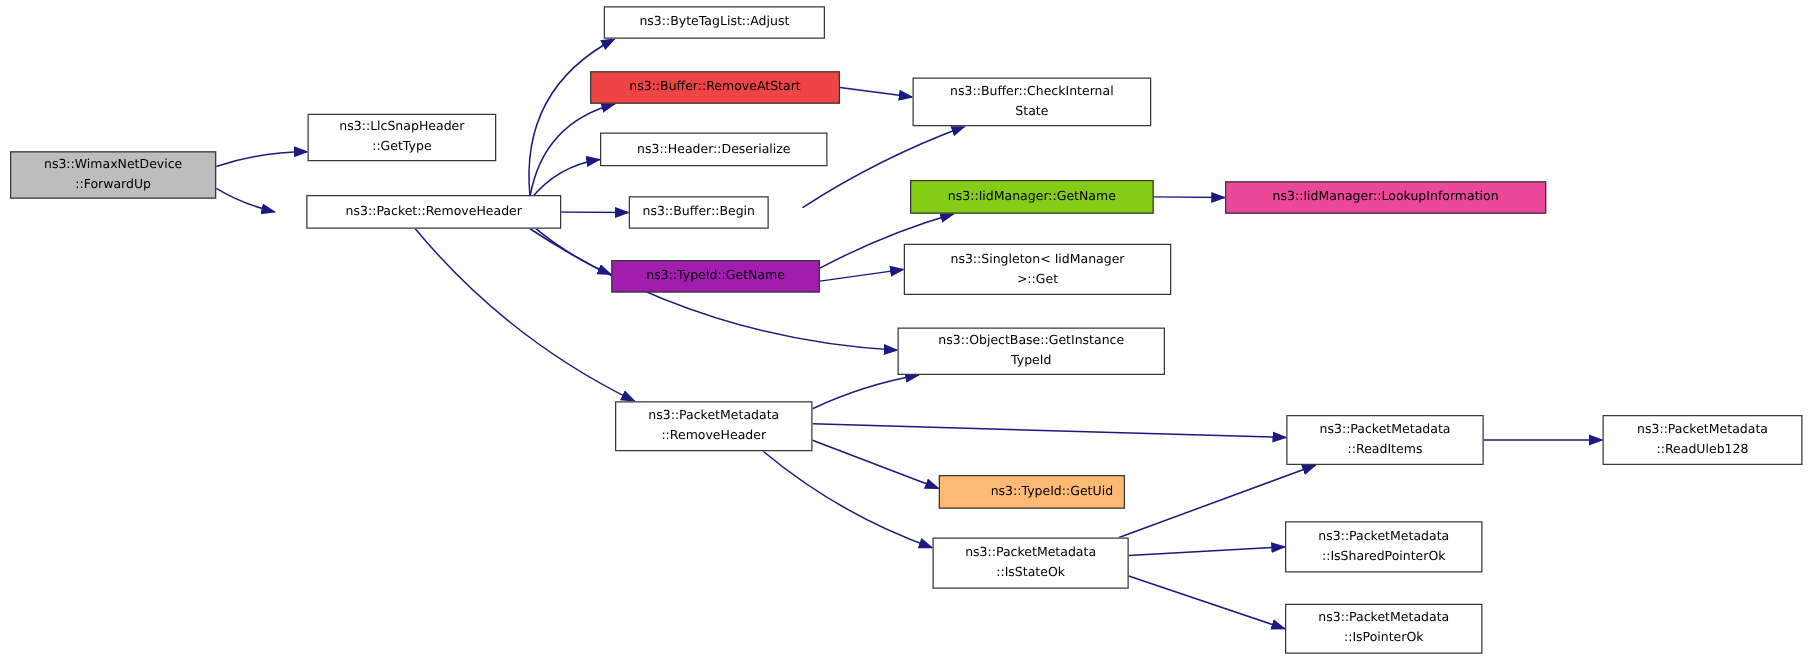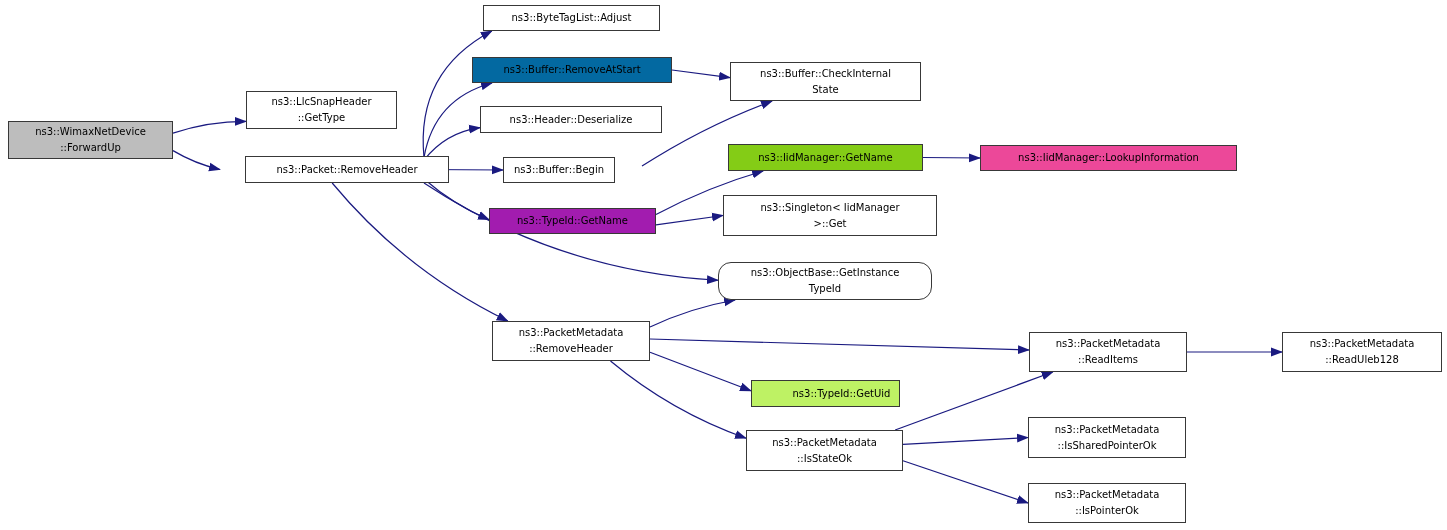--- a/index.html
+++ b/index.html
@@ -91,21 +91,21 @@
       <div class="node" style="left: 246px; top: 91px; width: 151px; height: 38px; border-color: rgb(56, 56, 56); background: rgb(255, 255, 255);">
         <span>ns3::LlcSnapHeader</span>
         <span>::GetType</span>
       </div>
       <div class="node" style="left: 220px; top: 156px; width: 204px; height: 27px; border-color: rgb(56, 56, 56); background: rgb(255, 255, 255); margin-left: 25px;">
         <span>ns3::Packet::RemoveHeader</span>
       </div>
       <div class="node" style="left: 483px; top: 5px; width: 177px; height: 26px; border-color: rgb(56, 56, 56); background: rgb(255, 255, 255);">
         <span>ns3::ByteTagList::Adjust</span>
       </div>
-      <div class="node" style="left: 472px; top: 57px; width: 200px; height: 26px; border-color: rgb(56, 56, 56); background: #0369a1;">
+      <div class="node" style="left: 472px; top: 57px; width: 200px; height: 26px; border-color: rgb(56, 56, 56); background: #ef4444;">
         <span>ns3::Buffer::RemoveAtStart</span>
       </div>
       <div class="node" style="left: 480px; top: 106px; width: 182px; height: 27px; border-color: rgb(56, 56, 56); background: rgb(255, 255, 255);">
         <span>ns3::Header::Deserialize</span>
       </div>
       <div class="node" style="left: 503px; top: 157px; width: 112px; height: 26px; border-color: rgb(56, 56, 56); background: rgb(255, 255, 255);">
         <span>ns3::Buffer::Begin</span>
       </div>
       <div class="node" style="left: 730px; top: 62px; width: 191px; height: 39px; border-color: rgb(56, 56, 56); background: rgb(255, 255, 255);">
         <span>ns3::Buffer::CheckInternal</span>
@@ -117,29 +117,29 @@
       <div class="node" style="left: 489px; top: 208px; width: 167px; height: 26px; border-color: rgb(56, 56, 56); background: #a21caf;">
         <span>ns3::TypeId::GetName</span>
       </div>
       <div class="node" style="left: 723px; top: 195px; width: 214px; height: 41px; border-color: rgb(56, 56, 56); background: rgb(255, 255, 255);">
         <span>ns3::Singleton&lt; IidManager</span>
         <span>&gt;::Get</span>
       </div>
       <div class="node" style="left: 980px; top: 145px; width: 257px; height: 26px; border-color: rgb(56, 56, 56); background: #ec4899;">
         <span>ns3::IidManager::LookupInformation</span>
       </div>
-      <div class="node" style="left: 718px; top: 262px; width: 214px; height: 38px; border-color: rgb(56, 56, 56); background: rgb(255, 255, 255); border-radius: 13px;">
+      <div class="node" style="left: 718px; top: 262px; width: 214px; height: 38px; border-color: rgb(56, 56, 56); background: rgb(255, 255, 255);">
         <span>ns3::ObjectBase::GetInstance</span>
         <span>TypeId</span>
       </div>
       <div class="node" style="left: 492px; top: 321px; width: 158px; height: 40px; border-color: rgb(56, 56, 56); background: rgb(255, 255, 255);">
         <span>ns3::PacketMetadata</span>
         <span>::RemoveHeader</span>
       </div>
-      <div class="node" style="left: 751px; top: 380px; width: 149px; height: 27px; border-color: rgb(56, 56, 56); background: #bef264; padding-left: 32px;">
+      <div class="node" style="left: 751px; top: 380px; width: 149px; height: 27px; border-color: rgb(56, 56, 56); background: #fdba74; padding-left: 32px;">
         <span>ns3::TypeId::GetUid</span>
       </div>
       <div class="node" style="left: 1029px; top: 332px; width: 158px; height: 40px; border-color: rgb(56, 56, 56); background: rgb(255, 255, 255);">
         <span>ns3::PacketMetadata</span>
         <span>::ReadItems</span>
       </div>
       <div class="node" style="left: 1282px; top: 332px; width: 160px; height: 40px; border-color: rgb(56, 56, 56); background: rgb(255, 255, 255);">
         <span>ns3::PacketMetadata</span>
         <span>::ReadUleb128</span>
       </div>

